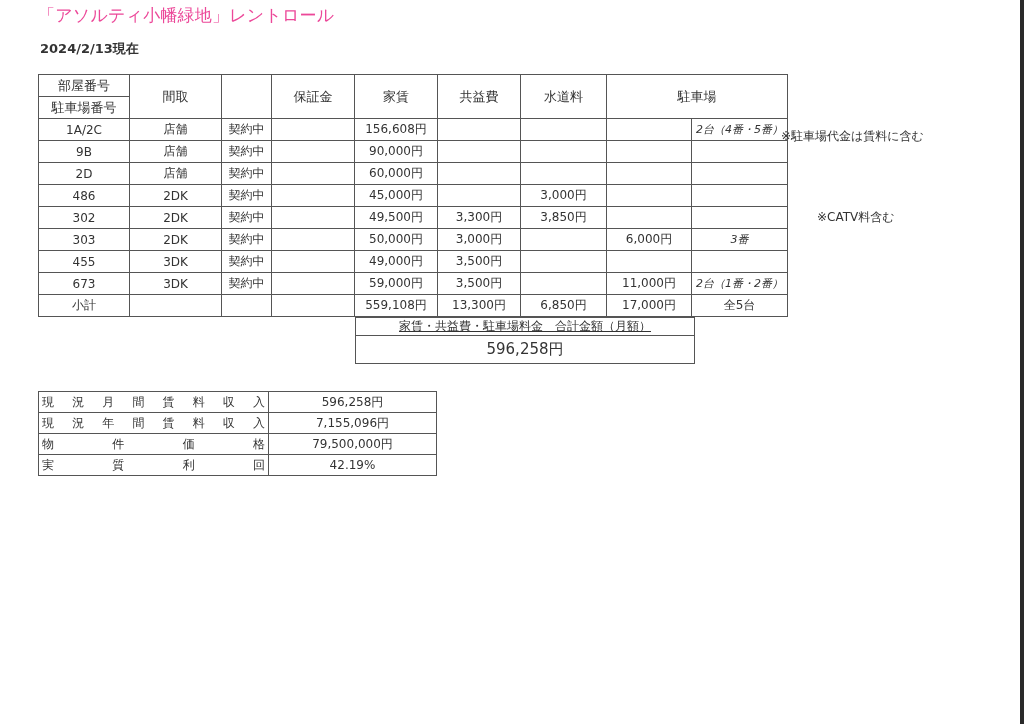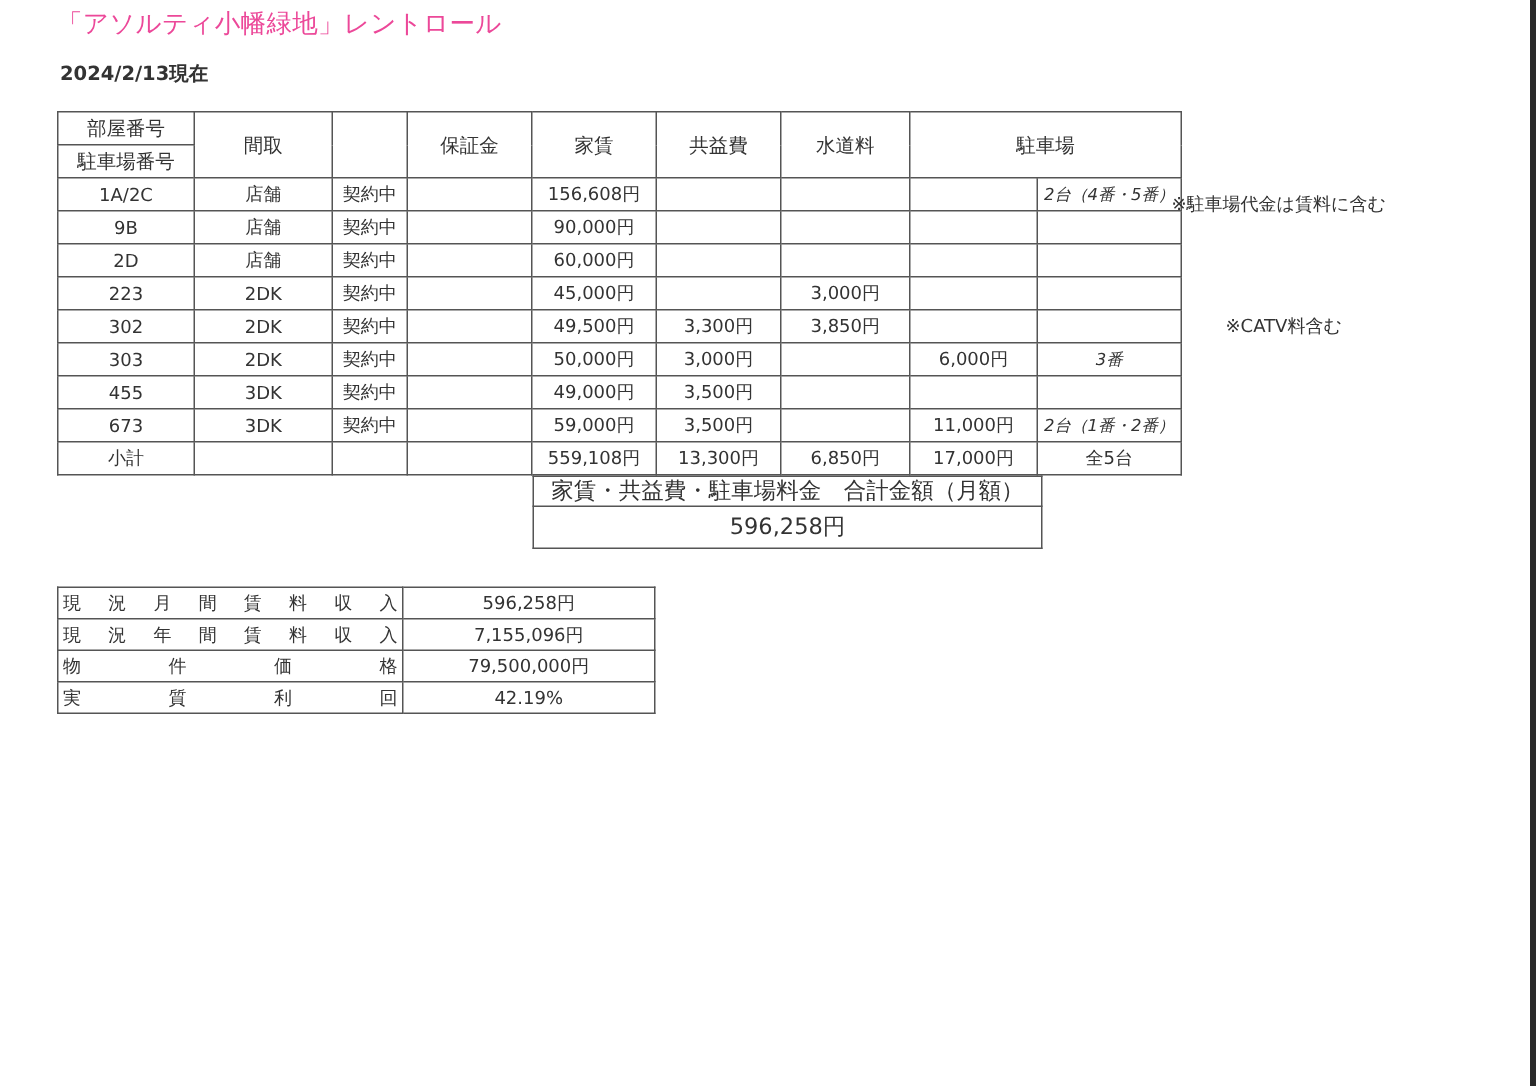--- a/index.html
+++ b/index.html
@@ -18,21 +18,21 @@
   #rent { left:38px; top:74px; }
   #rent td.c { text-align:center; }
   #rent td.r { text-align:center; }
   #rent td.sm { font-size:11px;font-style:italic; }
   #rent .hd { font-size:13px; }
 
   .note { position:absolute; font-size:12px; color:#333; }
 
   #total { left:355px; top:317px; }
   #total td { text-align:center; }
-  #total .lbl { height:15px; font-size:15px; }
+  #total .lbl { height:15px; font-size:12px;text-decoration:underline; }
   #total .amt { height:27px; font-size:15px; }
 
   #summary { left:38px; top:391px; }
   #summary td { height:20px; font-size:12px; }
   #summary td.k { width:223px; padding:0 3px; }
   #summary td.v { width:159px; text-align:center; }
   .spread { display:flex; justify-content:space-between; }
 </style>
 </head>
 <body>
@@ -95,21 +95,21 @@
     <td class="c">店舗</td>
     <td class="c">契約中</td>
     <td class="r"></td>
     <td class="r">60,000円</td>
     <td class="r"></td>
     <td class="r"></td>
     <td class="r"></td>
     <td class="c sm"></td>
   </tr>
   <tr>
-    <td class="c">223</td>
+    <td class="c">486</td>
     <td class="c">2DK</td>
     <td class="c">契約中</td>
     <td class="r"></td>
     <td class="r">45,000円</td>
     <td class="r"></td>
     <td class="r">3,000円</td>
     <td class="r"></td>
     <td class="c sm"></td>
   </tr>
   <tr>

